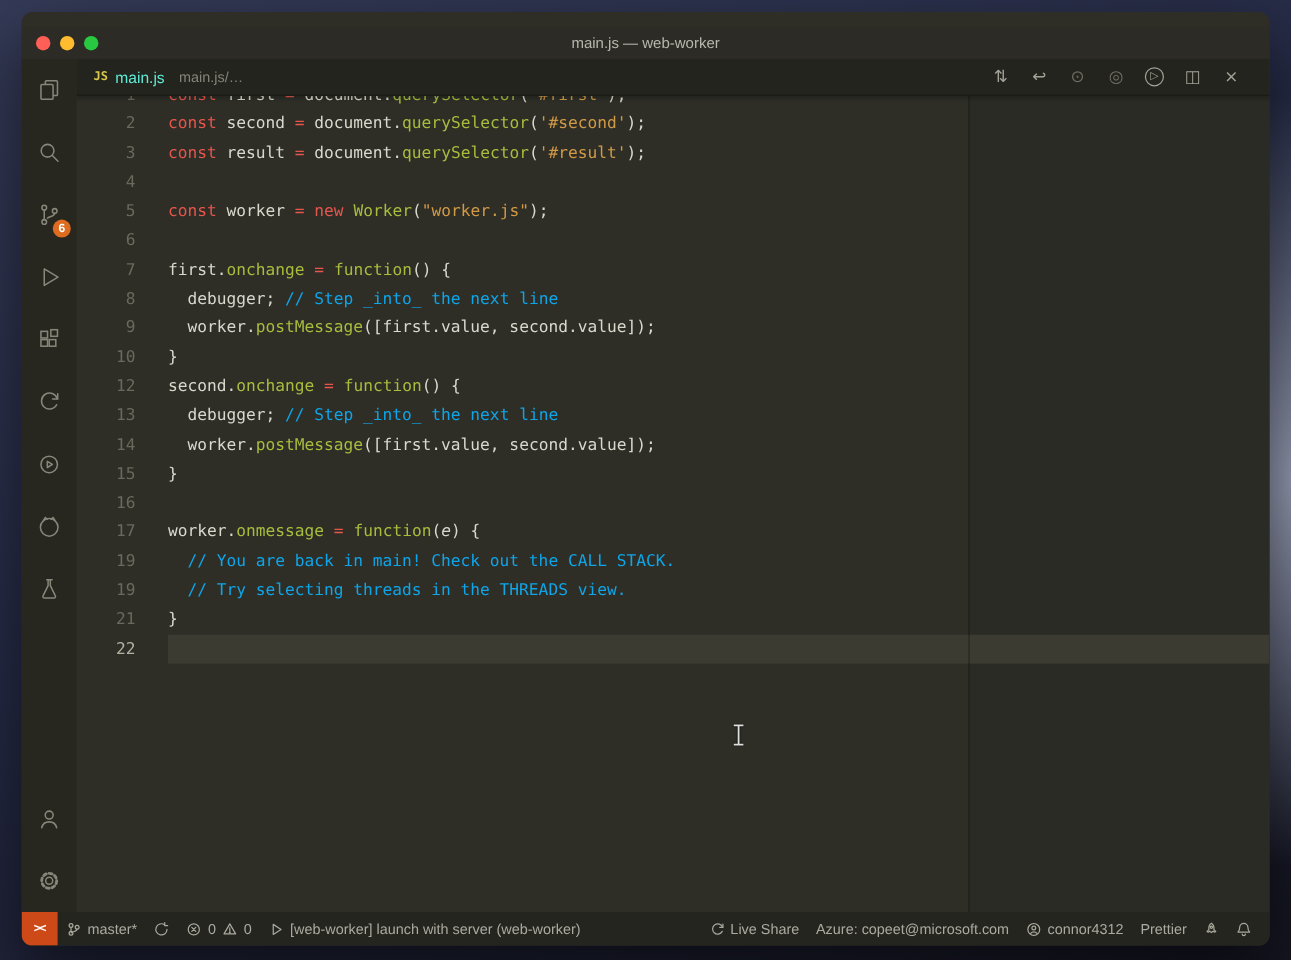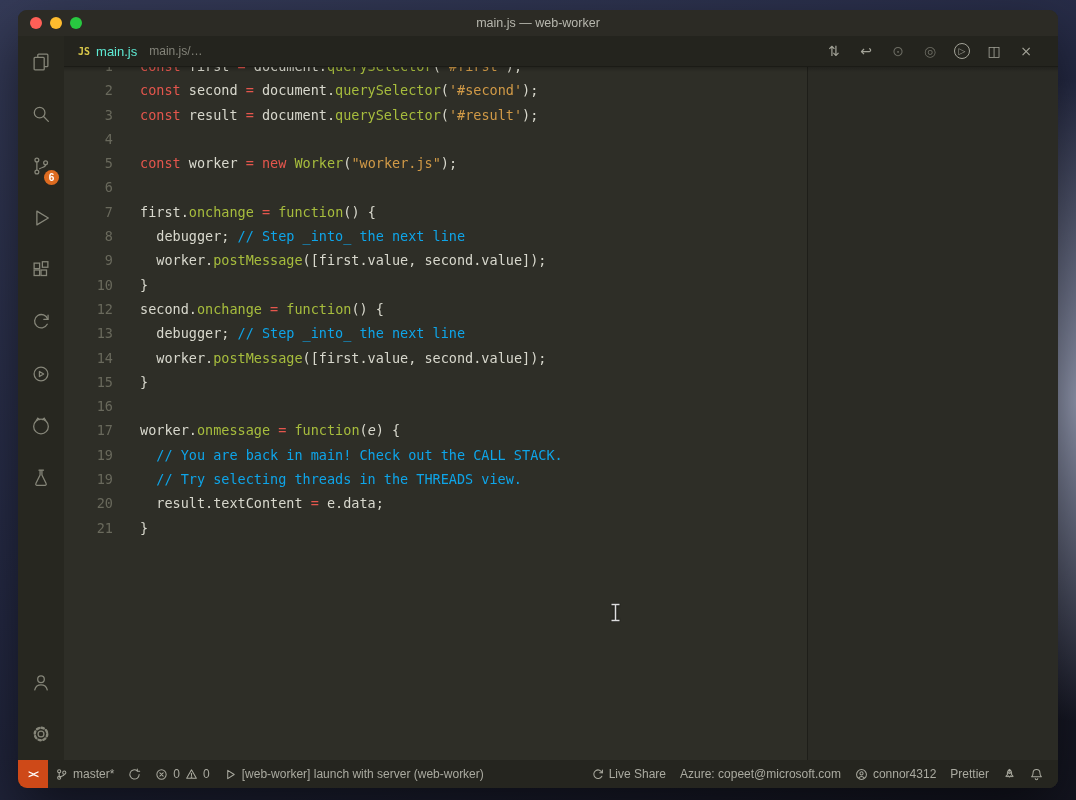--- a/index.html
+++ b/index.html
@@ -5,21 +5,21 @@
   html,body{margin:0;padding:0;width:1076px;height:800px;overflow:hidden;
     font-family:"Liberation Sans",sans-serif;}
   body{background:
     radial-gradient(ellipse 300px 460px at 1080px 400px, rgba(165,172,196,.9), rgba(165,172,196,0) 70%),
     linear-gradient(155deg,#353b58 0%,#252a45 45%,#141520 100%);}
 
   
   .window{position:absolute;left:18px;top:10px;width:1040px;height:778px;border-radius:9px;
     overflow:hidden;background:#2e2e27;box-shadow:0 24px 60px rgba(0,0,0,.55);
     display:flex;flex-direction:column;}
-  .titlebar{height:26px;background:#2c2b25;display:flex;align-items:center;position:relative;flex:0 0 auto;}
+  .titlebar{height:26px;background:#2c2b25;display:flex;align-items:center;position:relative;flex:0 0 auto;margin-top:13px;}
   .lights{position:absolute;left:12px;top:0;height:26px;display:flex;align-items:center;gap:8px;}
   .light{width:12px;height:12px;border-radius:50%;}
   .light.red{background:#ff5f57}.light.yellow{background:#febc2e}.light.green{background:#28c840}
   .title{width:100%;text-align:center;font-size:12.5px;color:#b7b7ae;}
 
   .body-row{flex:1 1 auto;display:flex;min-height:0;}
 
   
   .activitybar{width:46px;background:#272720;display:flex;flex-direction:column;flex:0 0 auto;}
   .activity-item{height:52px;display:flex;align-items:center;justify-content:center;position:relative;cursor:pointer;}
@@ -191,22 +191,22 @@
             <div class="code-row"><span class="gutter">9</span><span class="line-text"><span class="t-p">  worker.</span><span class="t-f">postMessage</span><span class="t-p">([first.value, second.value]);</span></span></div>
             <div class="code-row"><span class="gutter">10</span><span class="line-text"><span class="t-p">}</span></span></div>
             <div class="code-row"><span class="gutter">12</span><span class="line-text"><span class="t-p">second.</span><span class="t-f">onchange</span><span class="t-p"> </span><span class="t-k">=</span><span class="t-p"> </span><span class="t-f">function</span><span class="t-p">() {</span></span></div>
             <div class="code-row"><span class="gutter">13</span><span class="line-text"><span class="t-p">  debugger; </span><span class="t-c">// Step _into_ the next line</span></span></div>
             <div class="code-row"><span class="gutter">14</span><span class="line-text"><span class="t-p">  worker.</span><span class="t-f">postMessage</span><span class="t-p">([first.value, second.value]);</span></span></div>
             <div class="code-row"><span class="gutter">15</span><span class="line-text"><span class="t-p">}</span></span></div>
             <div class="code-row"><span class="gutter">16</span><span class="line-text"></span></div>
             <div class="code-row"><span class="gutter">17</span><span class="line-text"><span class="t-p">worker.</span><span class="t-f">onmessage</span><span class="t-p"> </span><span class="t-k">=</span><span class="t-p"> </span><span class="t-f">function</span><span class="t-p">(</span><span class="t-i">e</span><span class="t-p">) {</span></span></div>
             <div class="code-row"><span class="gutter">19</span><span class="line-text"><span class="t-c">  // You are back in main! Check out the CALL STACK.</span></span></div>
             <div class="code-row"><span class="gutter">19</span><span class="line-text"><span class="t-c">  // Try selecting threads in the THREADS view.</span></span></div>
-            <div class="code-row"><span class="gutter">20</span><span class="line-text"><span class="t-p">  result.textContent </span><span class="t-k">=</span><span class="t-p"> e.data;</span></span></div>
             <div class="code-row"><span class="gutter">21</span><span class="line-text"><span class="t-p">}</span></span></div>
+            <div class="code-row current"><span class="gutter">22</span><span class="line-text"></span></div>
           </div>
         <div class="ruler"></div>
       </div>
     </div>
   </div>
 
   <div class="statusbar">
     <div class="remote">
       <span>&gt;&lt;</span>
     </div>

